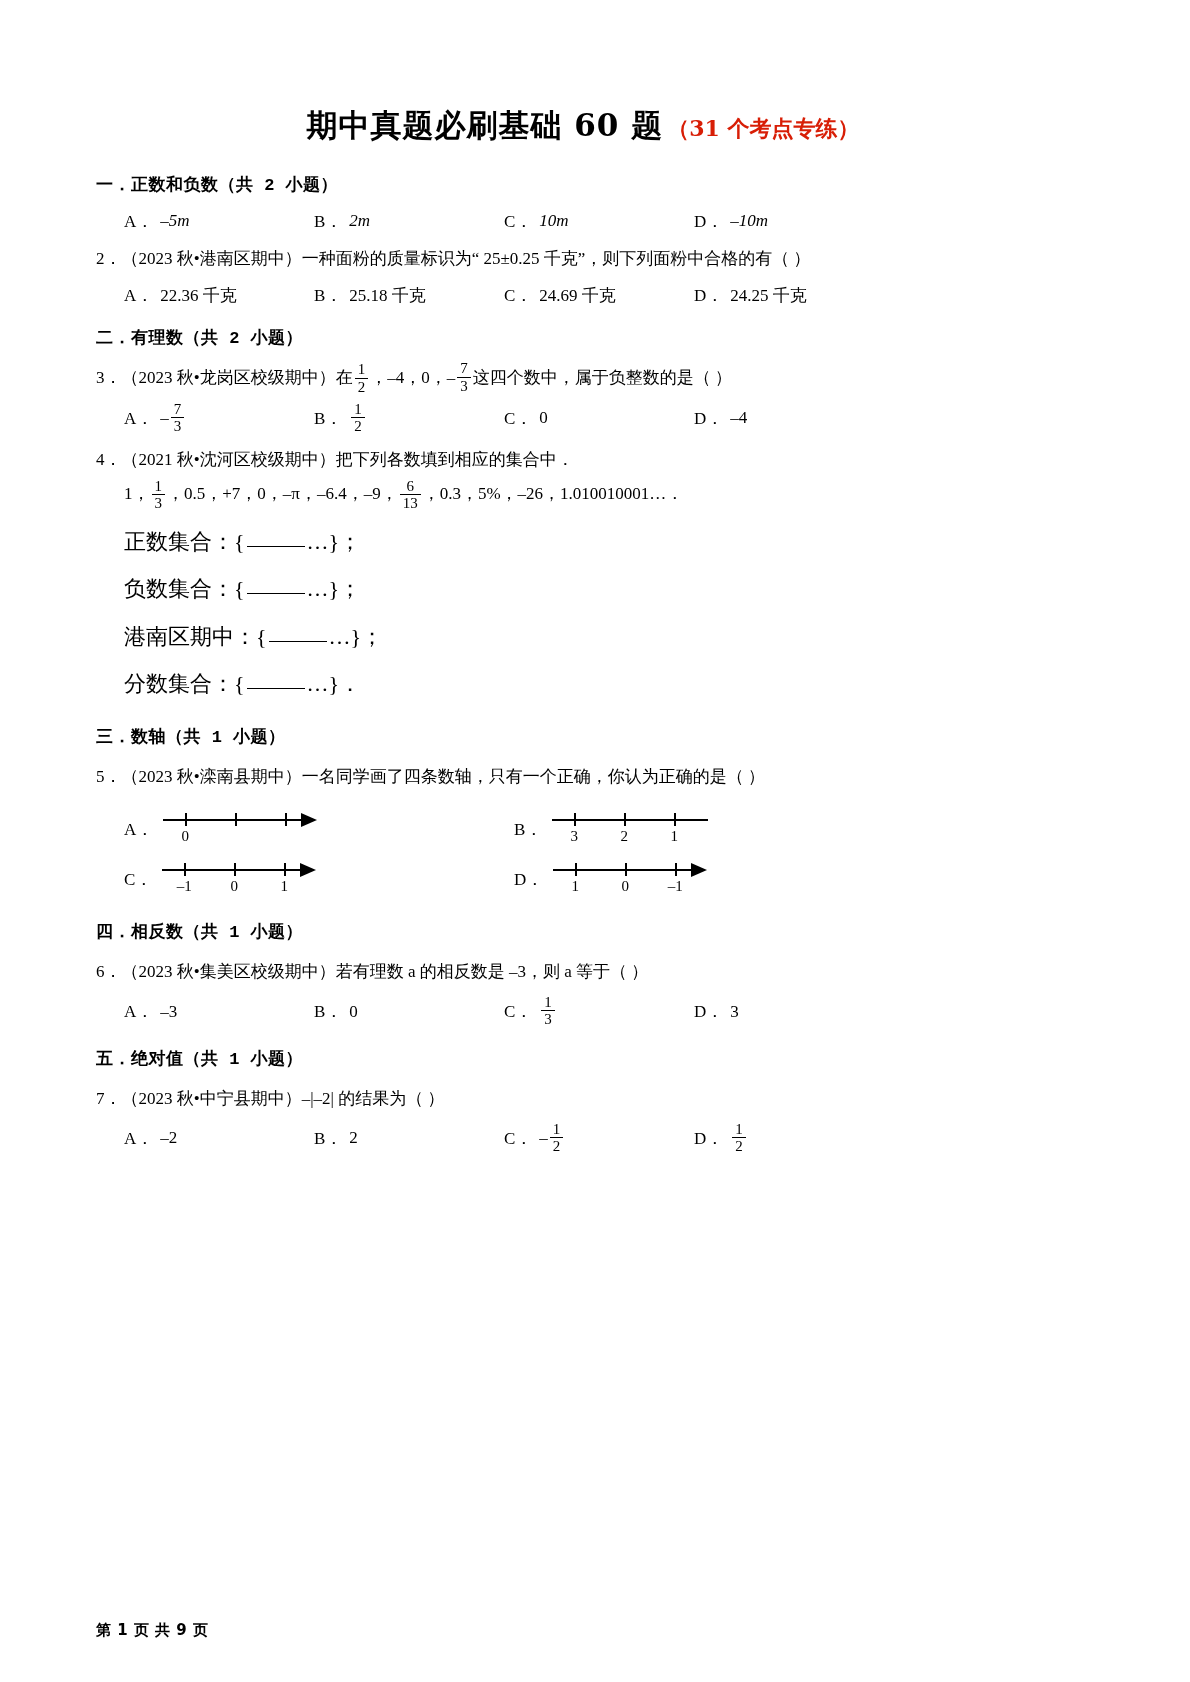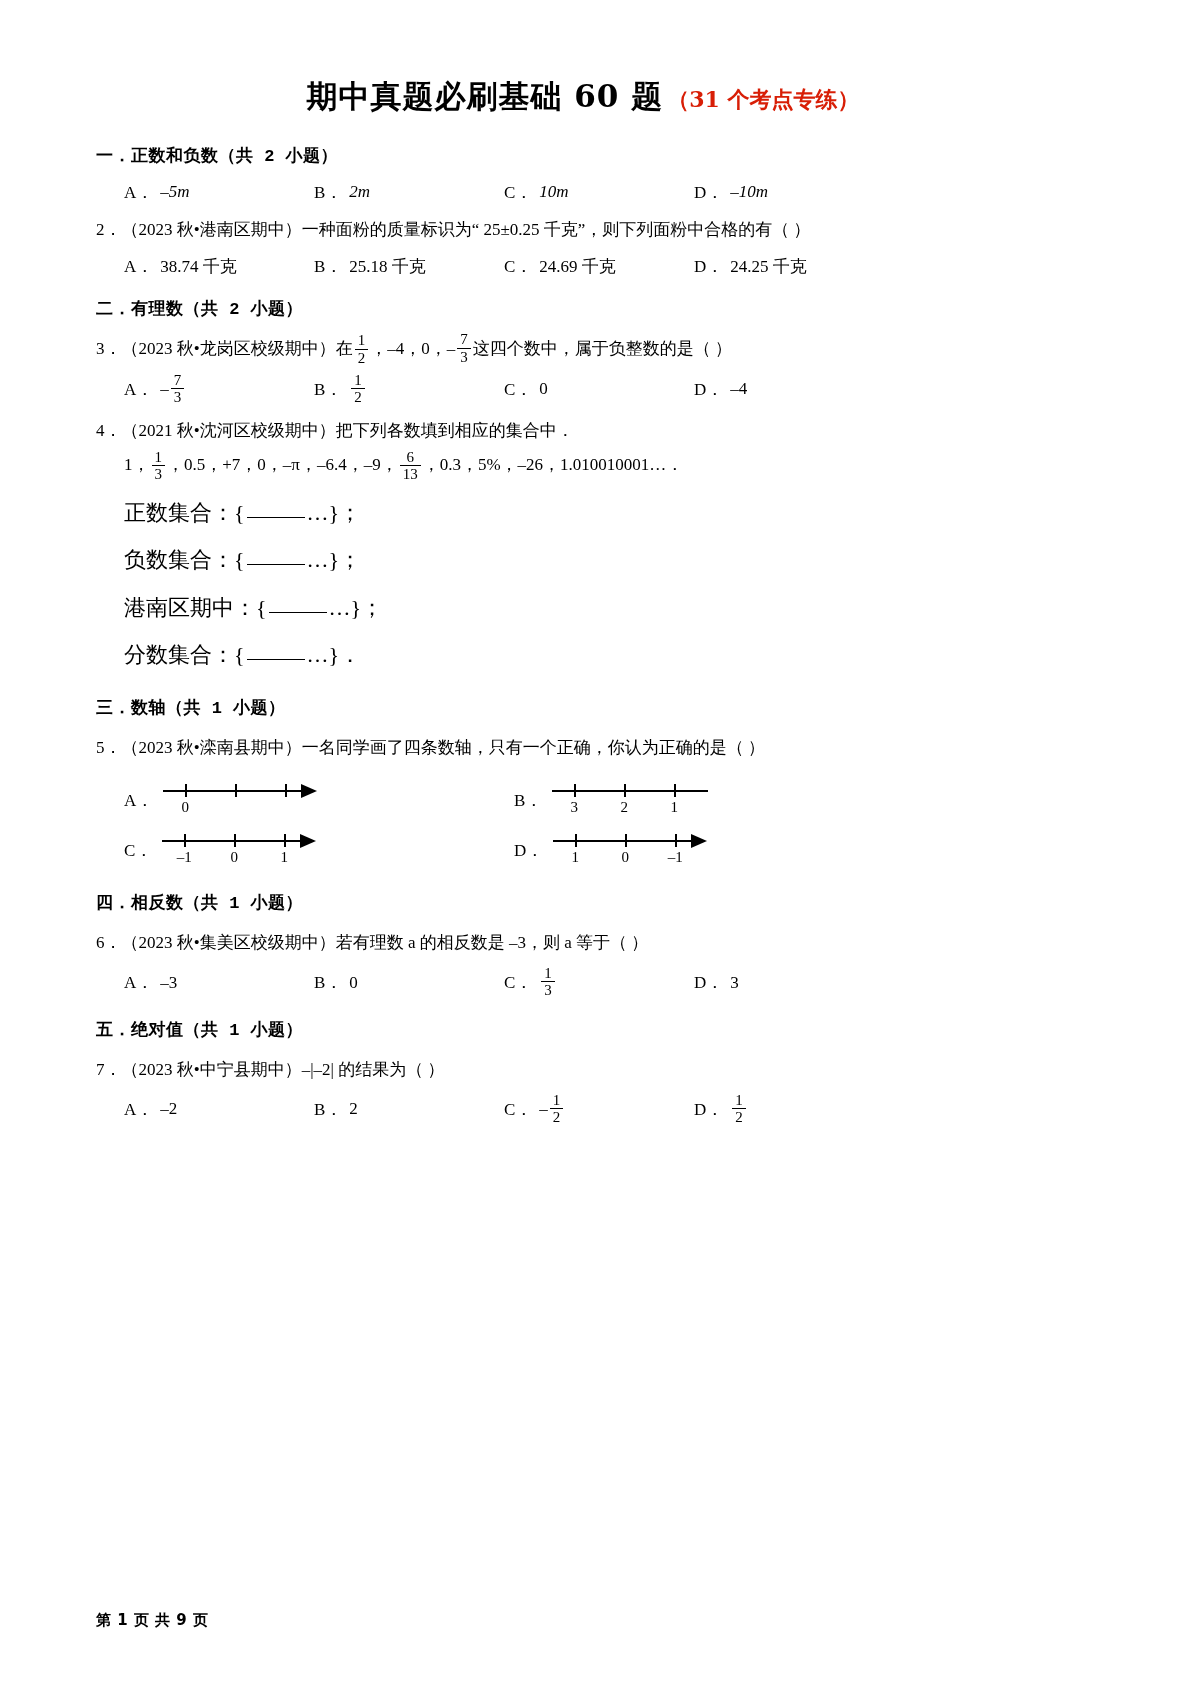--- a/index.html
+++ b/index.html
@@ -12,21 +12,21 @@
     height: 1682px;
     font-family: "Liberation Serif", serif;
     color: #000;
     position: relative;
   }
   .page {
     position: relative;
     width: 1190px;
     height: 1682px;
     box-sizing: border-box;
-    padding: 76px 120px 0 96px;
+    padding: 105px 120px 0 96px;
   }
   
   .title-row {
     text-align: center;
     margin: 0 0 26px 0;
     white-space: nowrap;
   }
   .title-main {
     font-family: "DejaVu Serif", serif;
     font-weight: bold;
@@ -169,21 +169,21 @@
     position: absolute;
     top: 24px;
     font-size: 15px;
     transform: translateX(-50%);
     white-space: nowrap;
   }
   
   .footer {
     position: absolute;
     left: 96px;
-    bottom: 52px;
+    bottom: 42px;
     font-family: "DejaVu Sans", sans-serif;
     font-weight: bold;
     font-size: 15px;
     letter-spacing: 0.5px;
     text-align: right;
   }
 </style>
 </head>
 <body>
 
@@ -213,21 +213,21 @@
         <span class="em">–10m</span>
       </div>
   </div>
 
   <div class="q">
     <div class="q-line">2．（2023 秋•港南区期中）一种面粉的质量标识为“ 25±0.25 千克”，则下列面粉中合格的有（          ）</div>
   </div>
   <div class="opts">
     <div class="opt">
         <span class="opt-label">A．</span>
-        <span>38.74 千克</span>
+        <span>22.36 千克</span>
       </div>
     <div class="opt">
         <span class="opt-label">B．</span>
         <span>25.18 千克</span>
       </div>
     <div class="opt">
         <span class="opt-label">C．</span>
         <span>24.69 千克</span>
       </div>
     <div class="opt">

